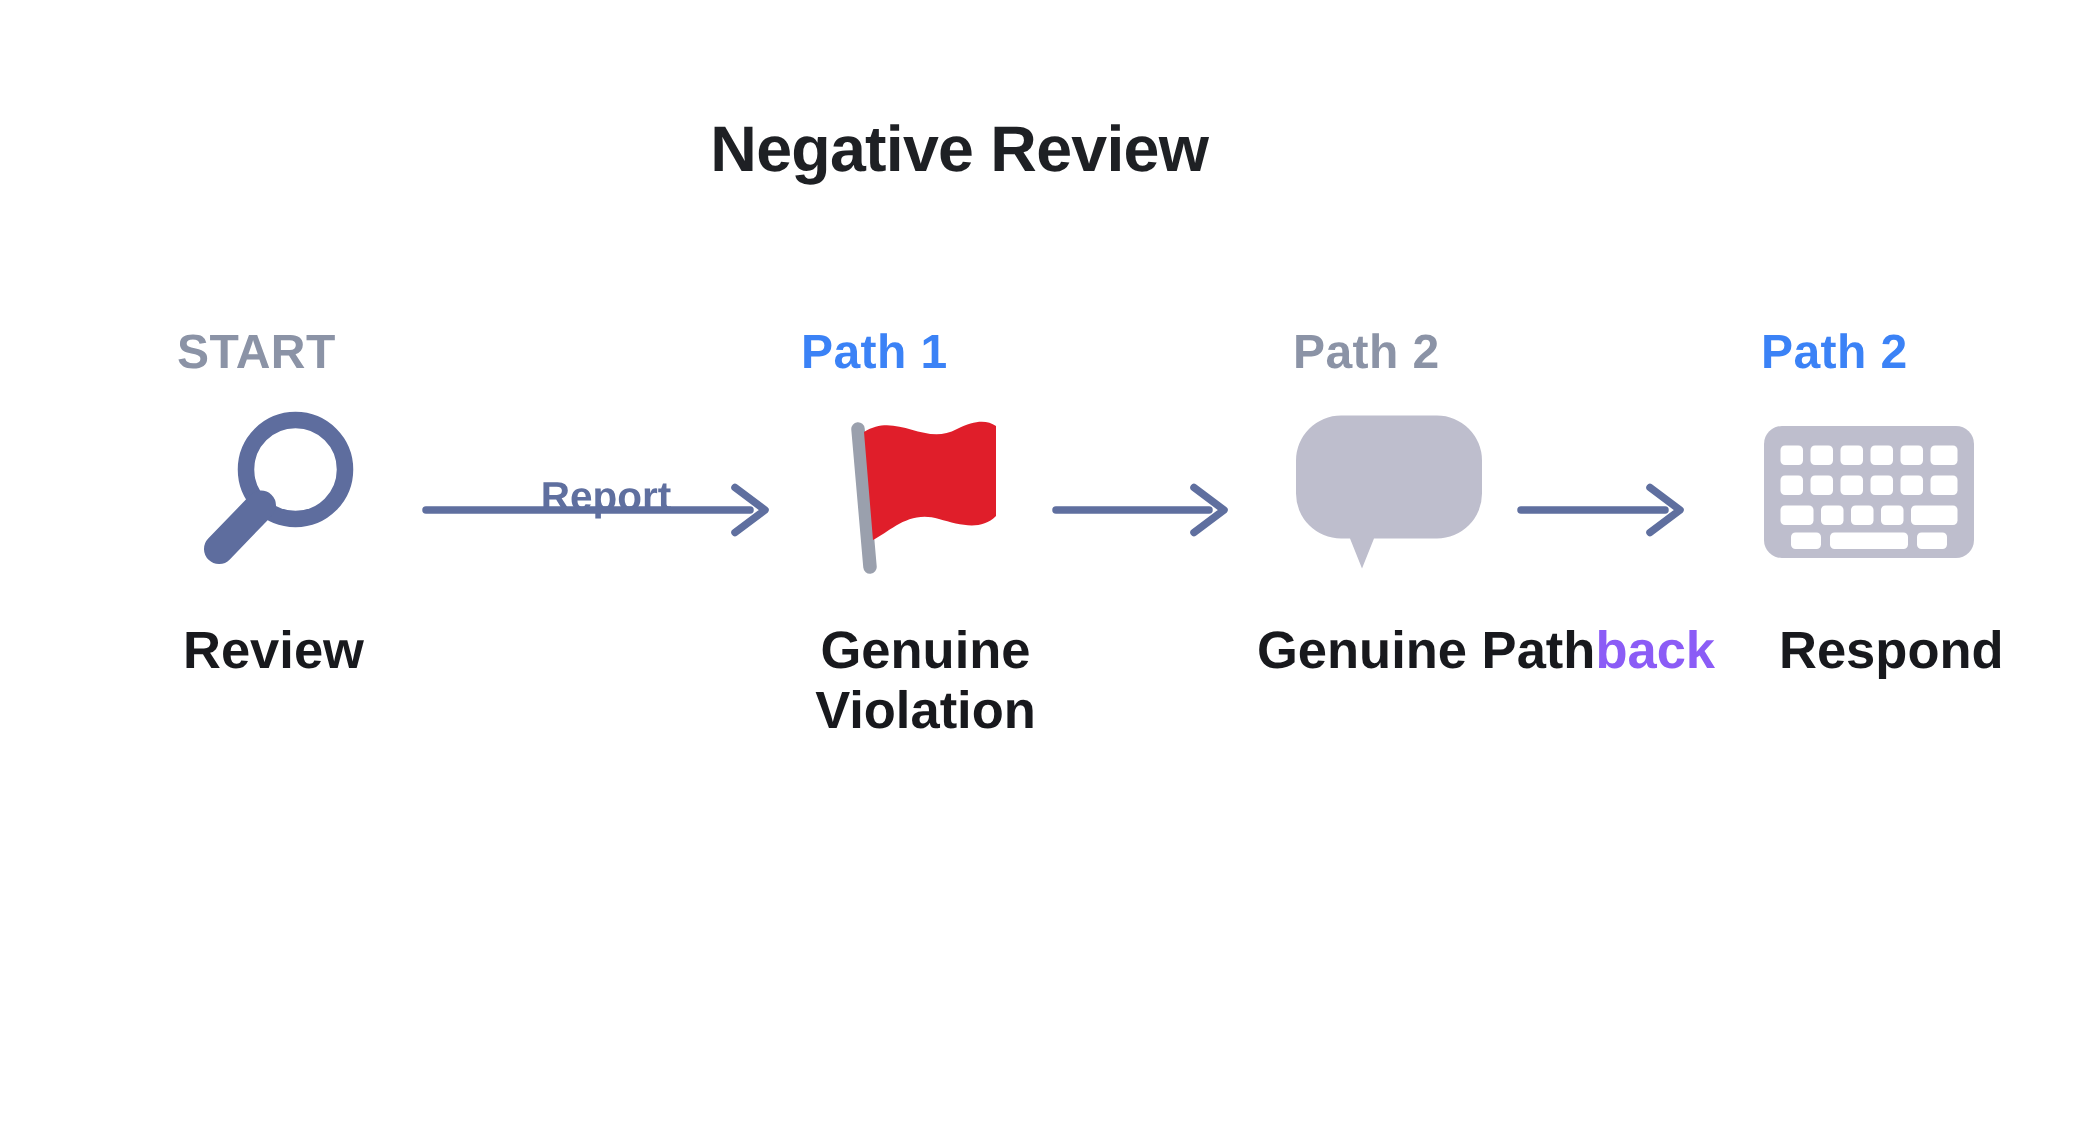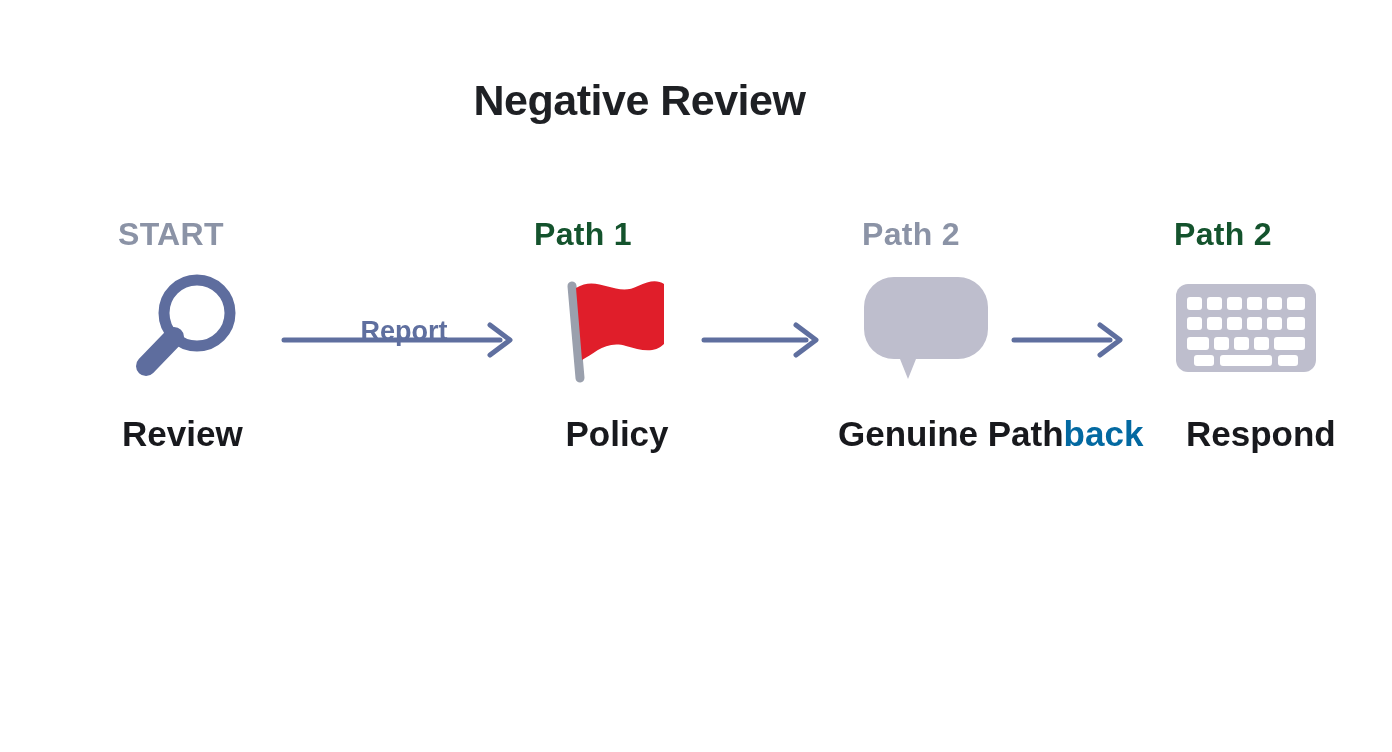--- a/index.html
+++ b/index.html
@@ -50,21 +50,21 @@
 
   .stage-label {
     height: 52px;
     font-size: 32px;
     font-weight: bold;
     line-height: 52px;
     letter-spacing: 0.3px;
     white-space: nowrap;
   }
   .label-gray { color: #8b93a6; }
-  .label-red  { color: #14532d; }
+  .label-red  { color: #3b82f6; }
 
   .stage-1 .stage-label,
   .stage-2 .stage-label { text-align: left; padding-left: 22px; }
   .stage-3 .stage-label { text-align: left; padding-left: 40px; }
   .stage-4 .stage-label { text-align: left; padding-left: 46px; }
 
   .icon-box {
     height: 140px;
     display: flex;
     align-items: center;
@@ -80,21 +80,21 @@
     font-weight: bold;
     color: #18191d;
     line-height: 40px;
     white-space: nowrap;
   }
   .stage-1 .caption { text-align: left; padding-left: 26px; }
   .stage-2 .caption { text-align: center; padding-left: 0; width: 210px; }
   .stage-3 .caption { text-align: left; padding-left: 16px; }
   .stage-4 .caption { text-align: left; padding-left: 58px; }
 
-  .caption-faded { color: #0369a1; }
+  .caption-faded { color: #8b5cf6; }
 
   
   .arrow {
     position: absolute;
     height: 60px;
   }
   .arrow-1 { left: 186px; top: 112px; width: 240px; }
   .arrow-2 { left: 606px; top: 112px; width: 126px; }
   .arrow-3 { left: 916px; top: 112px; width: 120px; }
 
@@ -145,21 +145,22 @@
     <div class="stage-label label-red">Path 1</div>
     <div class="icon-box">
       <span>
         <svg width="120" height="120" viewBox="0 0 120 120">
           <line x1="18" y1="18" x2="26" y2="110" stroke="#9aa0ad" stroke-width="9" stroke-linecap="round"></line>
           <path d="M22 20 C 44 6, 62 30, 84 18 C 96 12, 104 12, 110 16 L 110 76 C 100 86, 86 82, 72 78 C 52 72, 40 86, 28 92 Z" fill="#e01e2a"></path>
         </svg>
       </span>
     </div>
     <div class="caption">
-      <div>Policy</div>
+      <div>Genuine</div>
+      <div>Violation</div>
     </div>
   </div>
 
   <div class="arrow arrow-2">
     <svg width="126" height="40" viewBox="0 0 126 40">
       <line x1="2" y1="20" x2="104" y2="20" stroke="#5f6f9f" stroke-width="5" stroke-linecap="round"></line>
       <polyline points="94,5 114,20 94,35" fill="none" stroke="#5f6f9f" stroke-width="5" stroke-linecap="round" stroke-linejoin="round"></polyline>
     </svg>
   </div>
 

